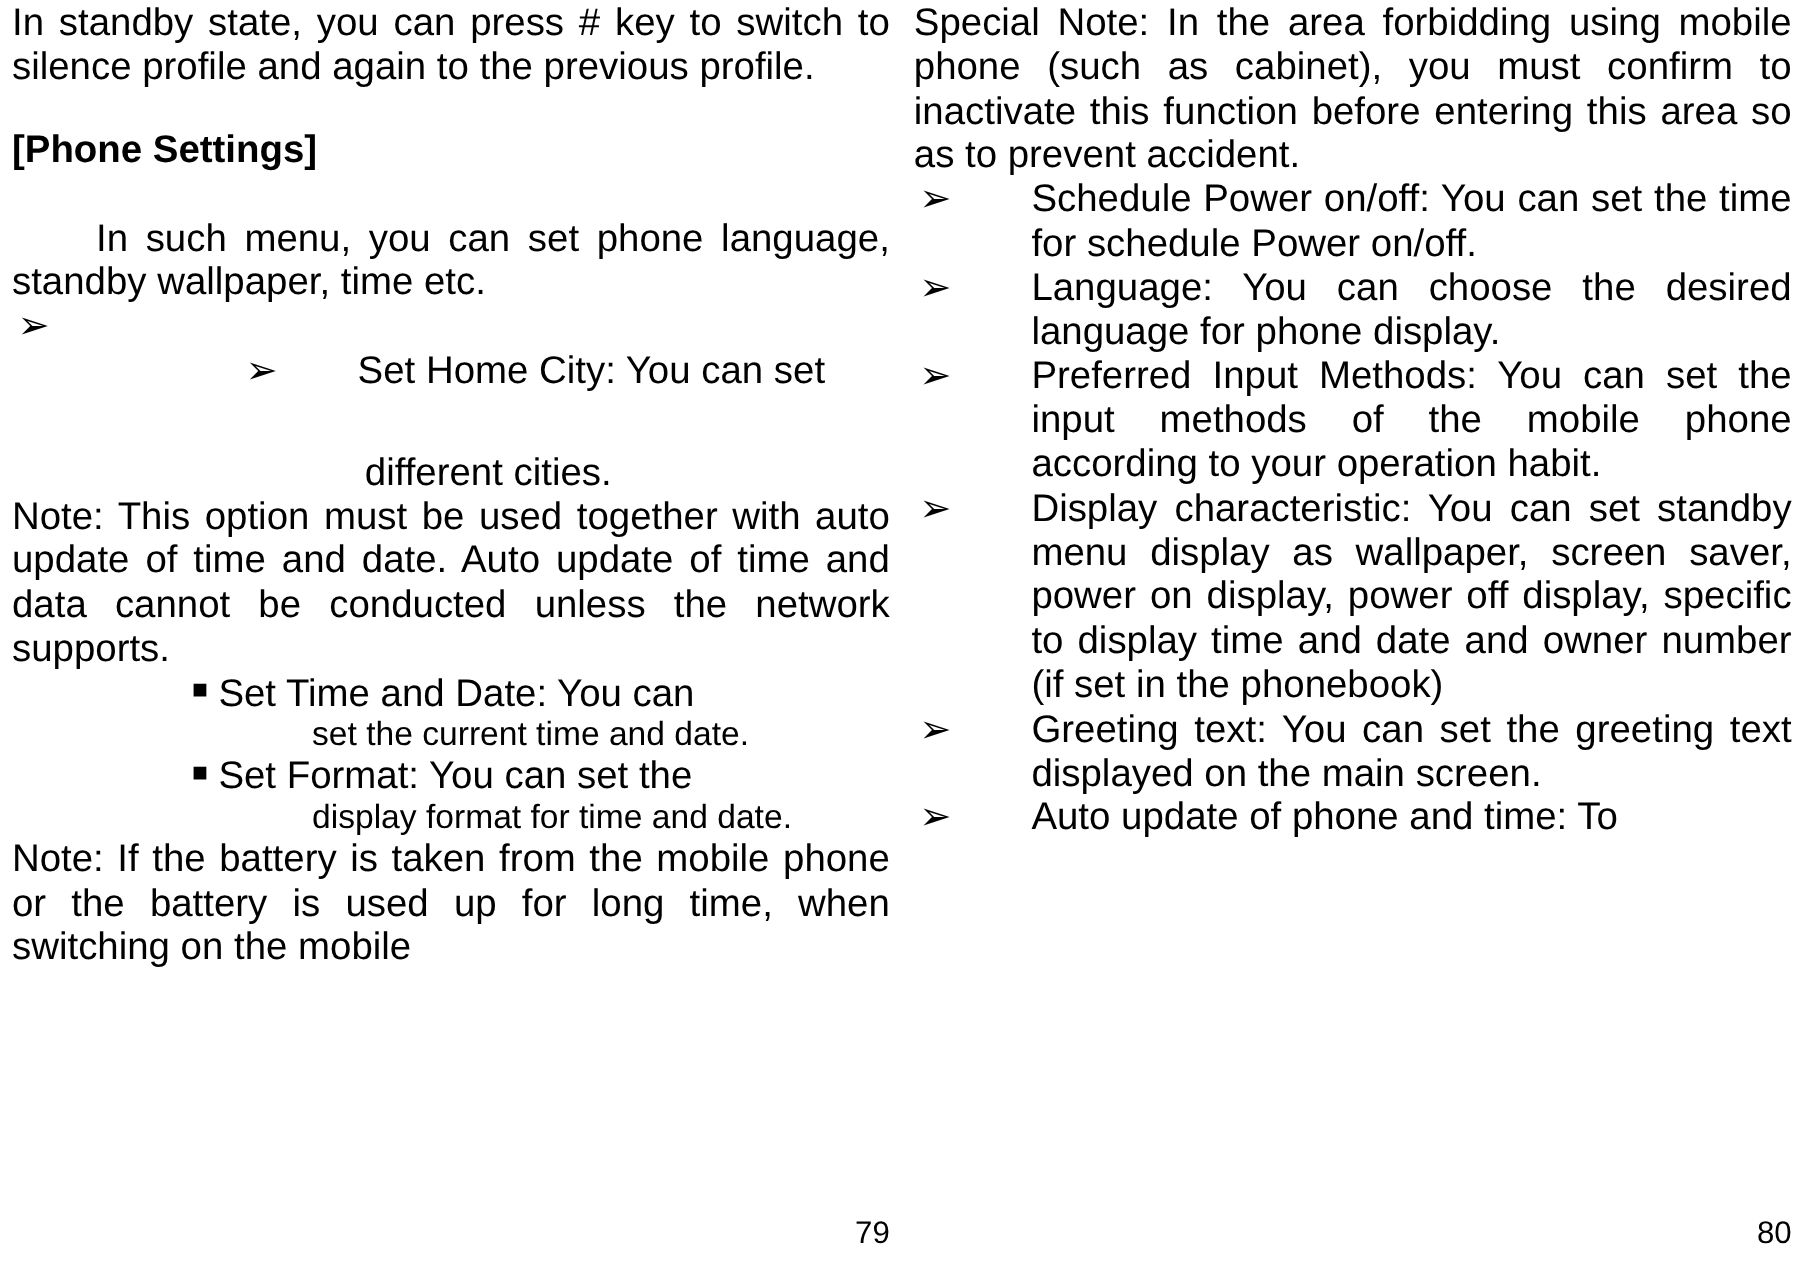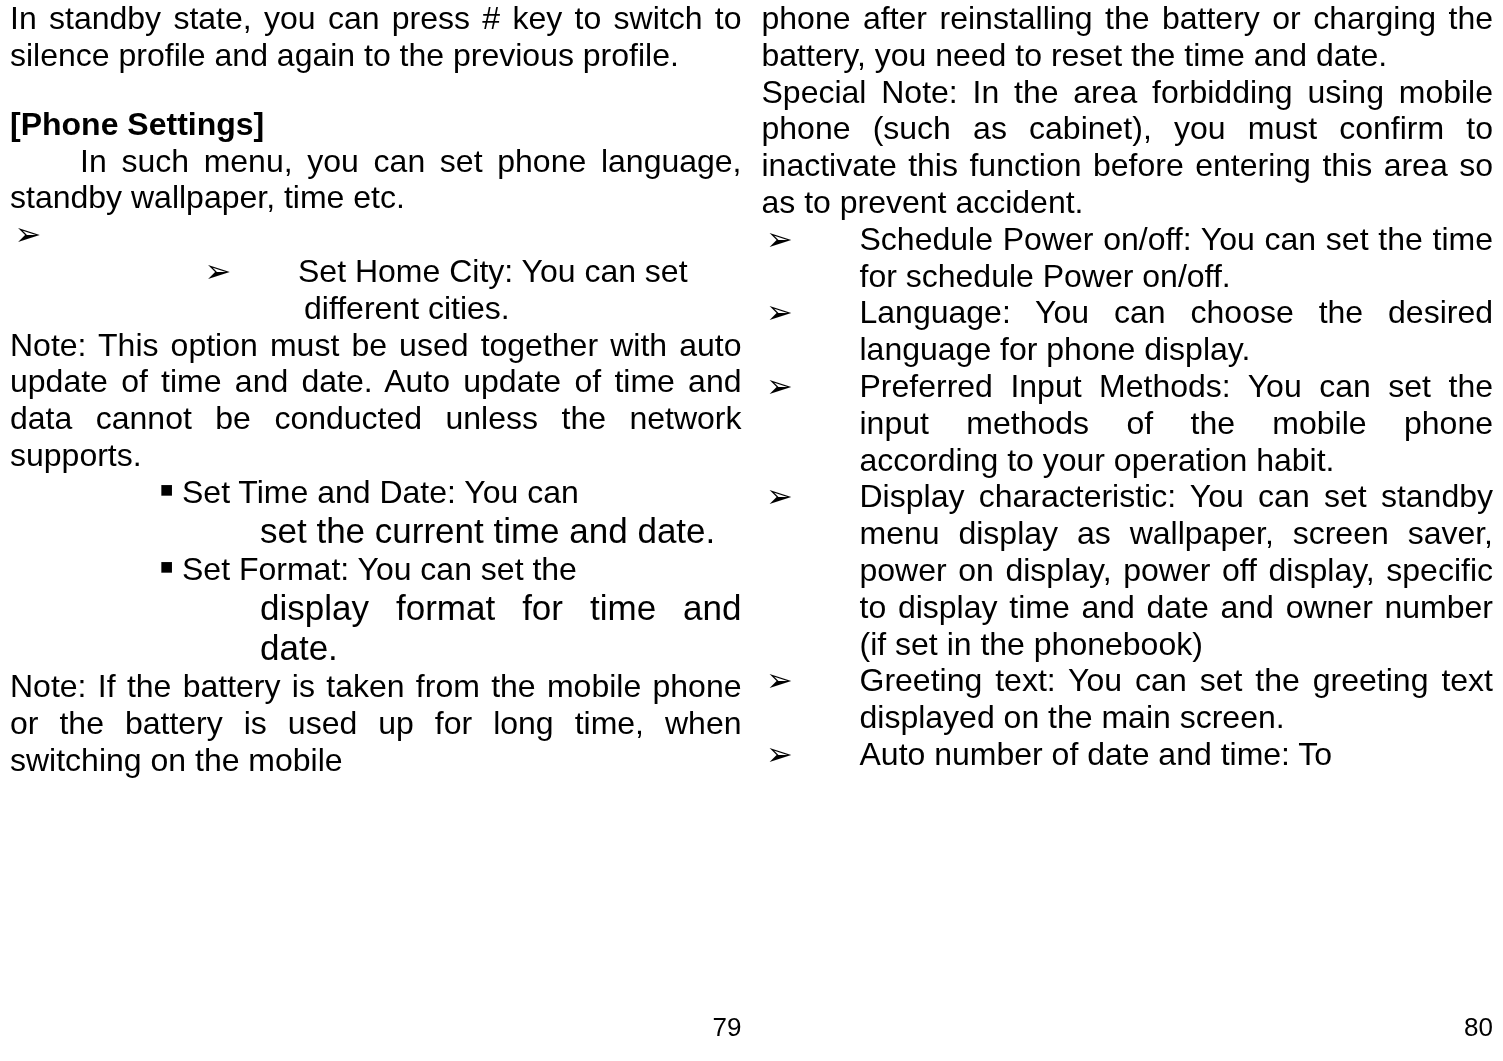--- a/index.html
+++ b/index.html
@@ -39,20 +39,21 @@
   .para {
     font-size: 32px;
     line-height: 1.15;
     margin: 0 0 0 0;
     text-align: justify;
     text-justify: inter-word;
     white-space: pre-wrap;
   }
   .indent-first {
     text-indent: 70px;
+    margin-top: 37px;
   }
   .heading {
     font-size: 32px;
     font-weight: bold;
     margin: 0;
   }
   .spacer {
     height: 32px;
   }
   .row {
@@ -93,31 +94,32 @@
     line-height: 32px;
     font-family: Arial, sans-serif;
   }
   .square-row .text {
     flex: 1 1 auto;
     text-align: justify;
     white-space: pre-wrap;
   }
   .square-cont {
     padding-left: 250px;
-    font-size: 35px;
+    font-size: 28px;
     line-height: 1.15;
     text-align: justify;
     white-space: pre-wrap;
   }
   .deeper-cont {
     padding-left: 294px;
     font-size: 32px;
     line-height: 1.15;
     text-align: justify;
     white-space: pre-wrap;
+    margin-top: 48px;
   }
 </style>
 </head>
 <body>
 
 <div class="pages">
 
   <div class="page">
     <div class="page-content">
 
@@ -157,21 +159,20 @@
 
       <div class="para">Note: If the battery is taken from the mobile phone or the battery is used up for long time, when switching on the mobile</div>
 
     </div>
     <div class="page-num">79</div>
   </div>
 
   <div class="page">
     <div class="page-content">
 
-      <div class="para">phone after reinstalling the battery or charging the battery, you need to reset the time and date.</div>
 
       <div class="para">Special Note: In the area forbidding using mobile phone (such as cabinet), you must confirm to inactivate this function before entering this area so as to prevent accident.</div>
 
       <div class="row">
         <span class="bullet">➢</span>
         <span class="gap-lg"></span>
         <span class="text">Schedule Power on/off: You can set the time for schedule Power on/off.</span>
       </div>
 
       <div class="row">
@@ -194,20 +195,20 @@
 
       <div class="row">
         <span class="bullet">➢</span>
         <span class="gap-lg"></span>
         <span class="text">Greeting text: You can set the greeting text displayed on the main screen.</span>
       </div>
 
       <div class="row">
         <span class="bullet">➢</span>
         <span class="gap-lg"></span>
-        <span class="text">Auto number of date and time: To</span>
+        <span class="text">Auto update of phone and time: To</span>
       </div>
 
     </div>
     <div class="page-num">80</div>
   </div>
 
 </div>
 
 </body></html>

